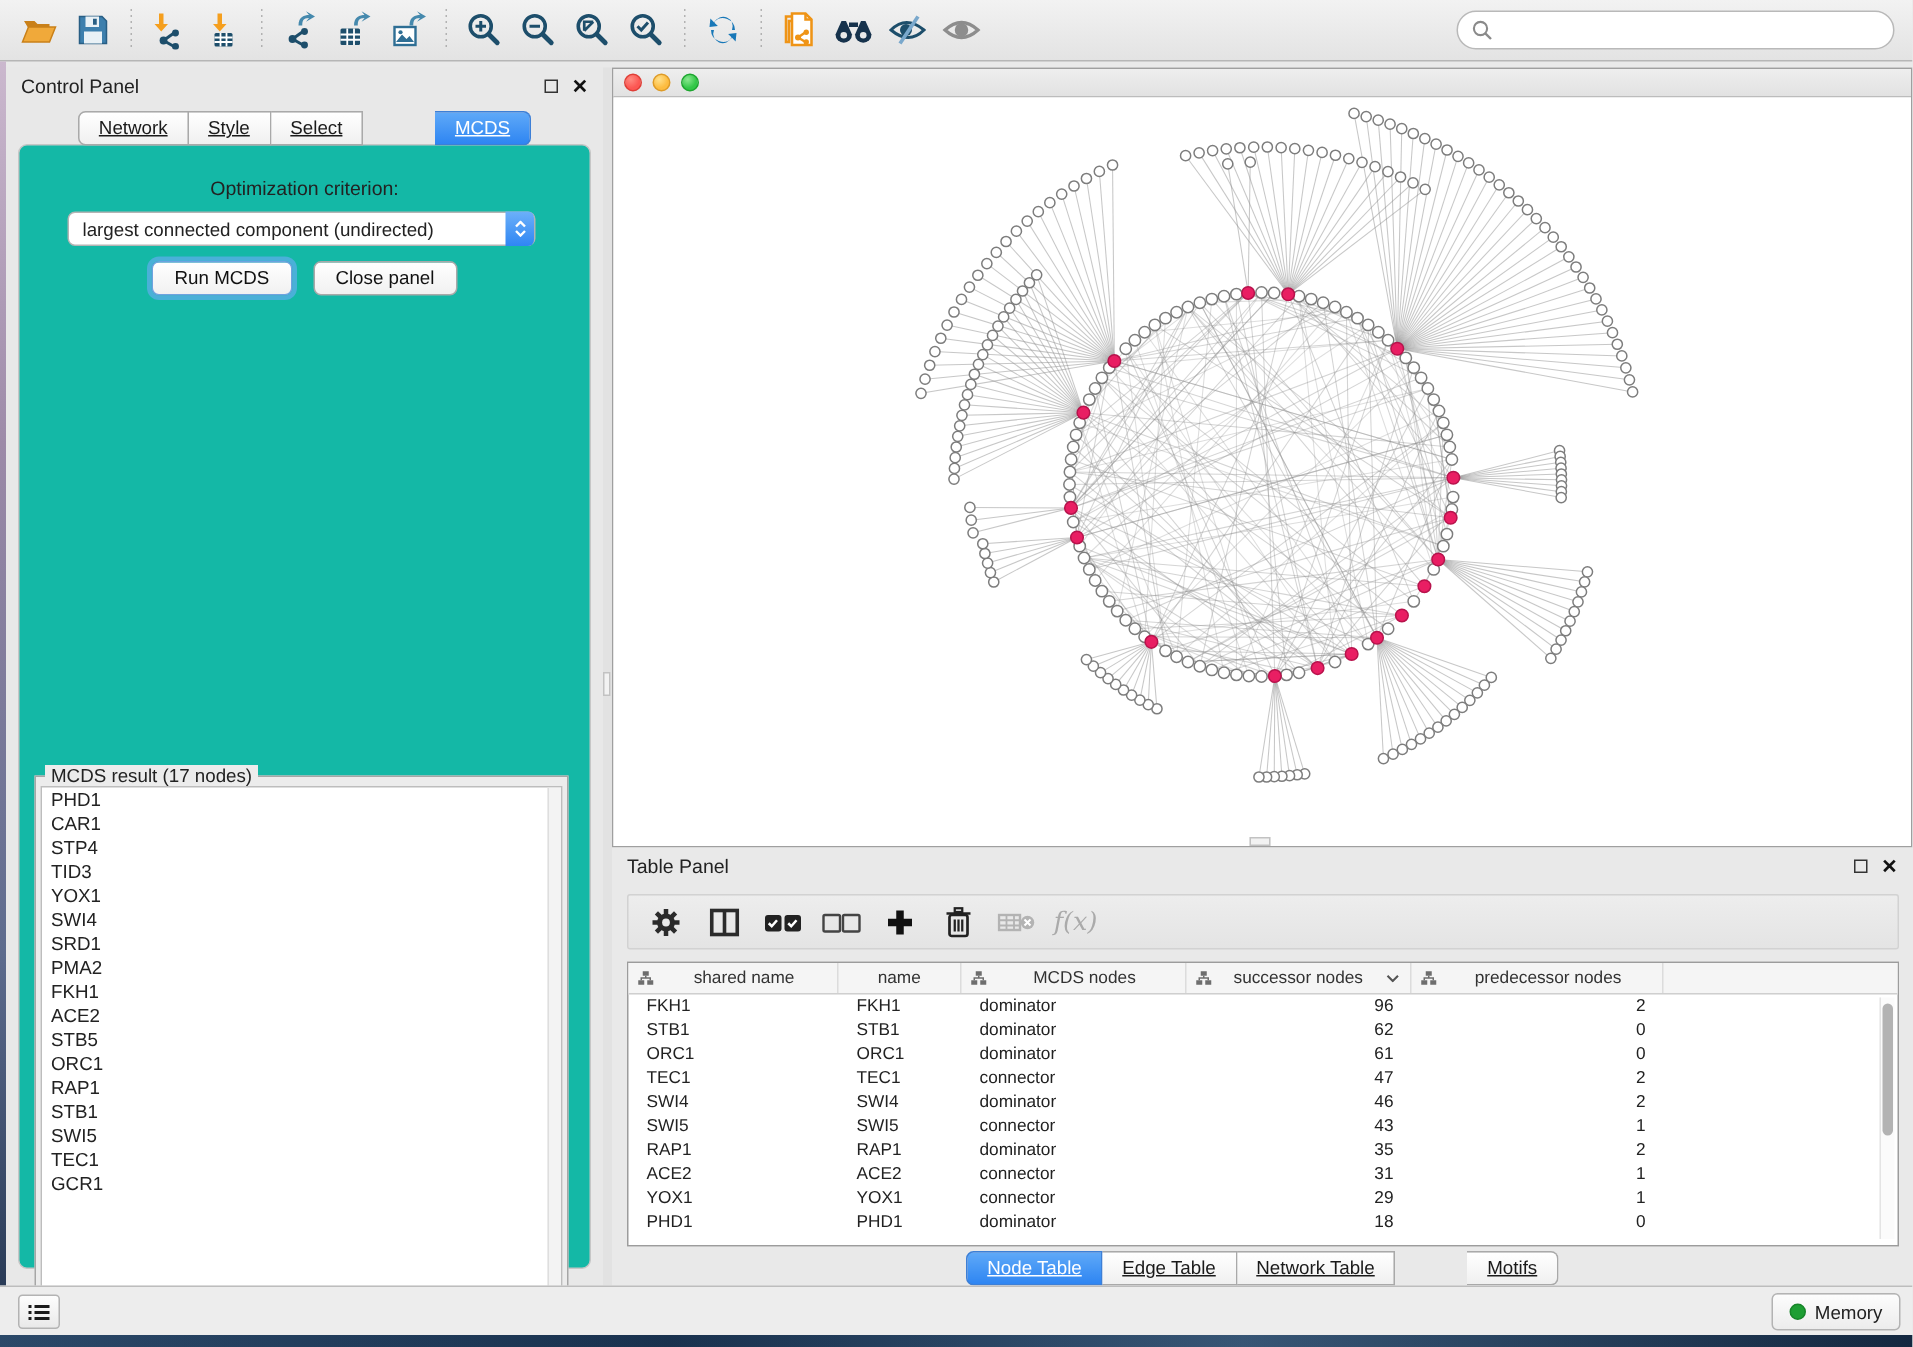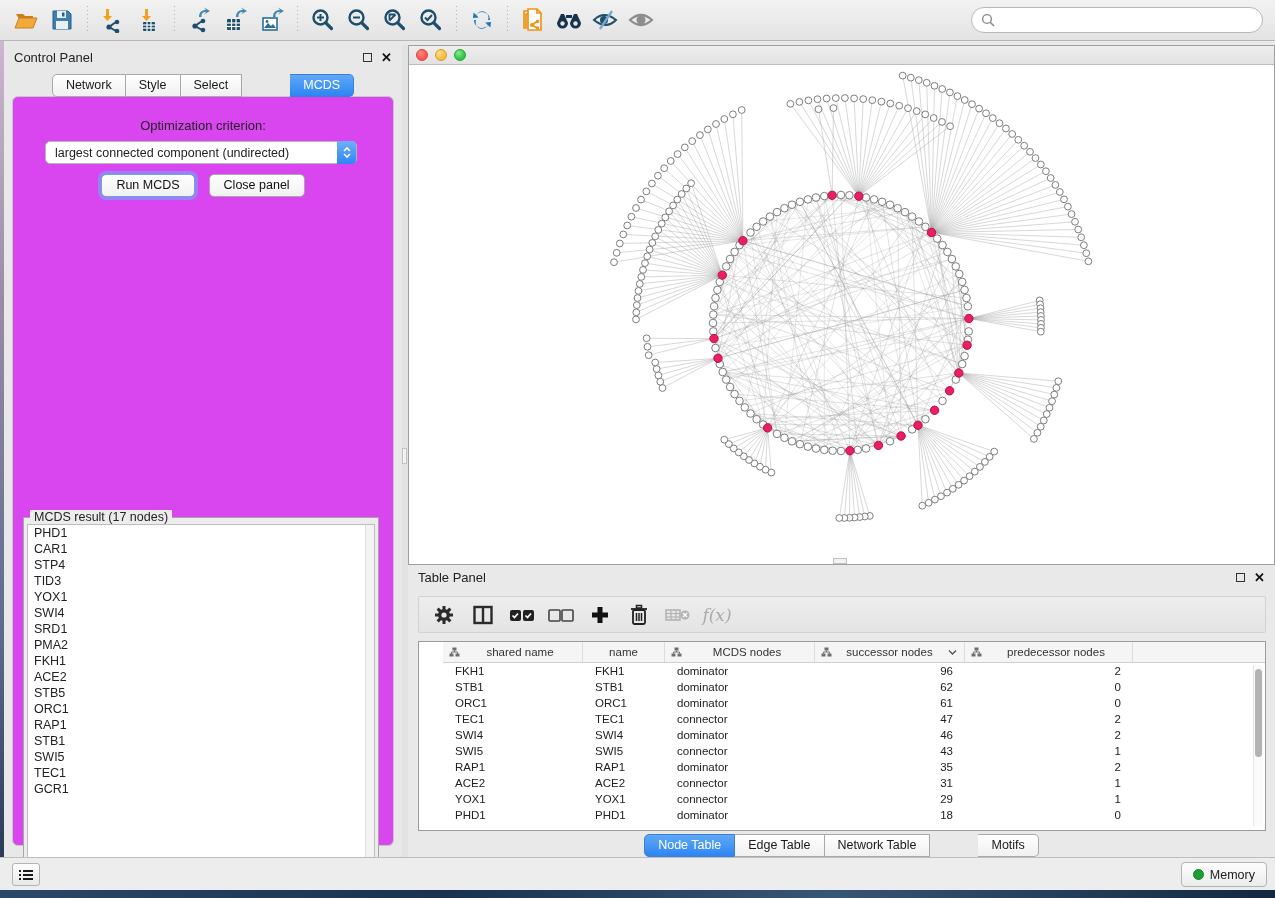--- a/index.html
+++ b/index.html
@@ -29,28 +29,28 @@
   
   #control-panel { position:absolute; left:4px; top:45px; width:398px; height:812px;
     background:#e8e8e8; }
   .panel-titlebar { height:24px; display:flex; align-items:center; padding:0 10px; font-size:13px; }
   .panel-titlebar .win-btns { margin-left:auto; display:flex; align-items:center; gap:9px; }
   .float-btn { width:9px; height:9px; border:1.5px solid #333; display:inline-block; }
   .close-btn { font-size:13px; font-weight:bold; color:#111; line-height:9px; }
 
   .seg { display:inline-flex; }
   .seg .tab { background:linear-gradient(#ffffff,#f0f0f0); border:1px solid #a9a9a9;
-    border-left-width:0; padding:3px 13px 4px; font-size:12.5px; color:#1a1a1a; cursor:default; }
+    border-left-width:0; padding:3px 13px 4px; font-size:12.5px; color:#1a1a1a; cursor:default;text-decoration:underline; }
   .seg .tab:first-child { border-left-width:1px; border-radius:5px 0 0 5px; }
   .seg .tab:last-child { border-radius:0 5px 5px 0;margin-left:48px; }
   .seg .tab.active { background:linear-gradient(#5fa9f8,#2e85f2); border-color:#3d7fd6; color:#fff; }
   #cp-tabs { position:absolute; left:0; top:29px; width:100%; display:flex; justify-content:center; z-index:2; }
 
   #cp-inner { position:absolute; left:8px; right:8px; top:51px; height:750px;
-    background:#d946ef; border:1px solid #c6c6c6; border-radius:6px; }
+    background:#14b8a6; border:1px solid #c6c6c6; border-radius:6px; }
   #opt-label { position:absolute; left:0; width:100%; top:21px; text-align:center; font-size:13px; }
   #opt-select { position:absolute; left:32px; right:36px; top:44px; height:23px; background:#fff;
     border:1px solid #b4b4b4; border-radius:5px; display:flex; align-items:center;
     font-size:12.5px; padding-left:9px; }
   #opt-select .stepper { margin-left:auto; width:19px; height:23px; border-radius:0 4px 4px 0;
     background:linear-gradient(#6cb0f9,#2f86f3); display:flex; flex-direction:column;
     align-items:center; justify-content:center; gap:1px; }
   .chev { width:8px; height:5px; }
   #cp-buttons { position:absolute; left:0; width:100%; top:77px; display:flex; justify-content:center; gap:14px; }
   .mac-btn { background:linear-gradient(#ffffff,#f1f1f1); border:1px solid #a9a9a9; border-radius:5px;
@@ -88,21 +88,21 @@
 
   
   #table-panel { position:absolute; left:408px; top:565px; width:867px; height:292px; background:#e9e9e9; }
   #tp-toolbar { position:absolute; left:10px; right:9px; top:31px; height:37px;
     background:linear-gradient(#ededed,#e4e4e4); border:1px solid #d2d2d2; border-radius:2px;
     display:flex; align-items:center; padding:0 12px; gap:13px; }
   .tp-ic { width:26px; height:26px; display:flex; align-items:center; justify-content:center; }
   .fx { font-family:"DejaVu Serif", serif; font-style:italic; font-size:17px; color:#aaa; }
 
   #node-table { position:absolute; left:10px; right:9px; top:76px; height:190px;
-    background:#fff; border:1px solid #9c9c9c;padding-left:24px; }
+    background:#fff; border:1px solid #9c9c9c; }
   #nt-header { display:flex; height:21px; background:#f5f5f5; border-bottom:1px solid #cfcfcf; }
   .th { display:flex; align-items:center; border-right:1px solid #dcdcdc; font-size:11.5px;
     color:#333; padding:0 4px; position:relative; }
   .th .lbl { flex:1; text-align:center; }
   .tree-ic { margin:0 2px; flex:none; }
   .tr { display:flex; height:16px; }
   .td { font-size:11.5px; line-height:16px; padding:0 12px; white-space:nowrap; overflow:hidden; }
   #nt-scroll { position:absolute; right:2px; top:23px; bottom:4px; width:10px; background:#fbfbfb;
     border-left:1px solid #e4e4e4; }
   #nt-thumb { position:absolute; left:1px; top:4px; width:7px; height:88px; background:#b3b3b3; border-radius:4px; }

